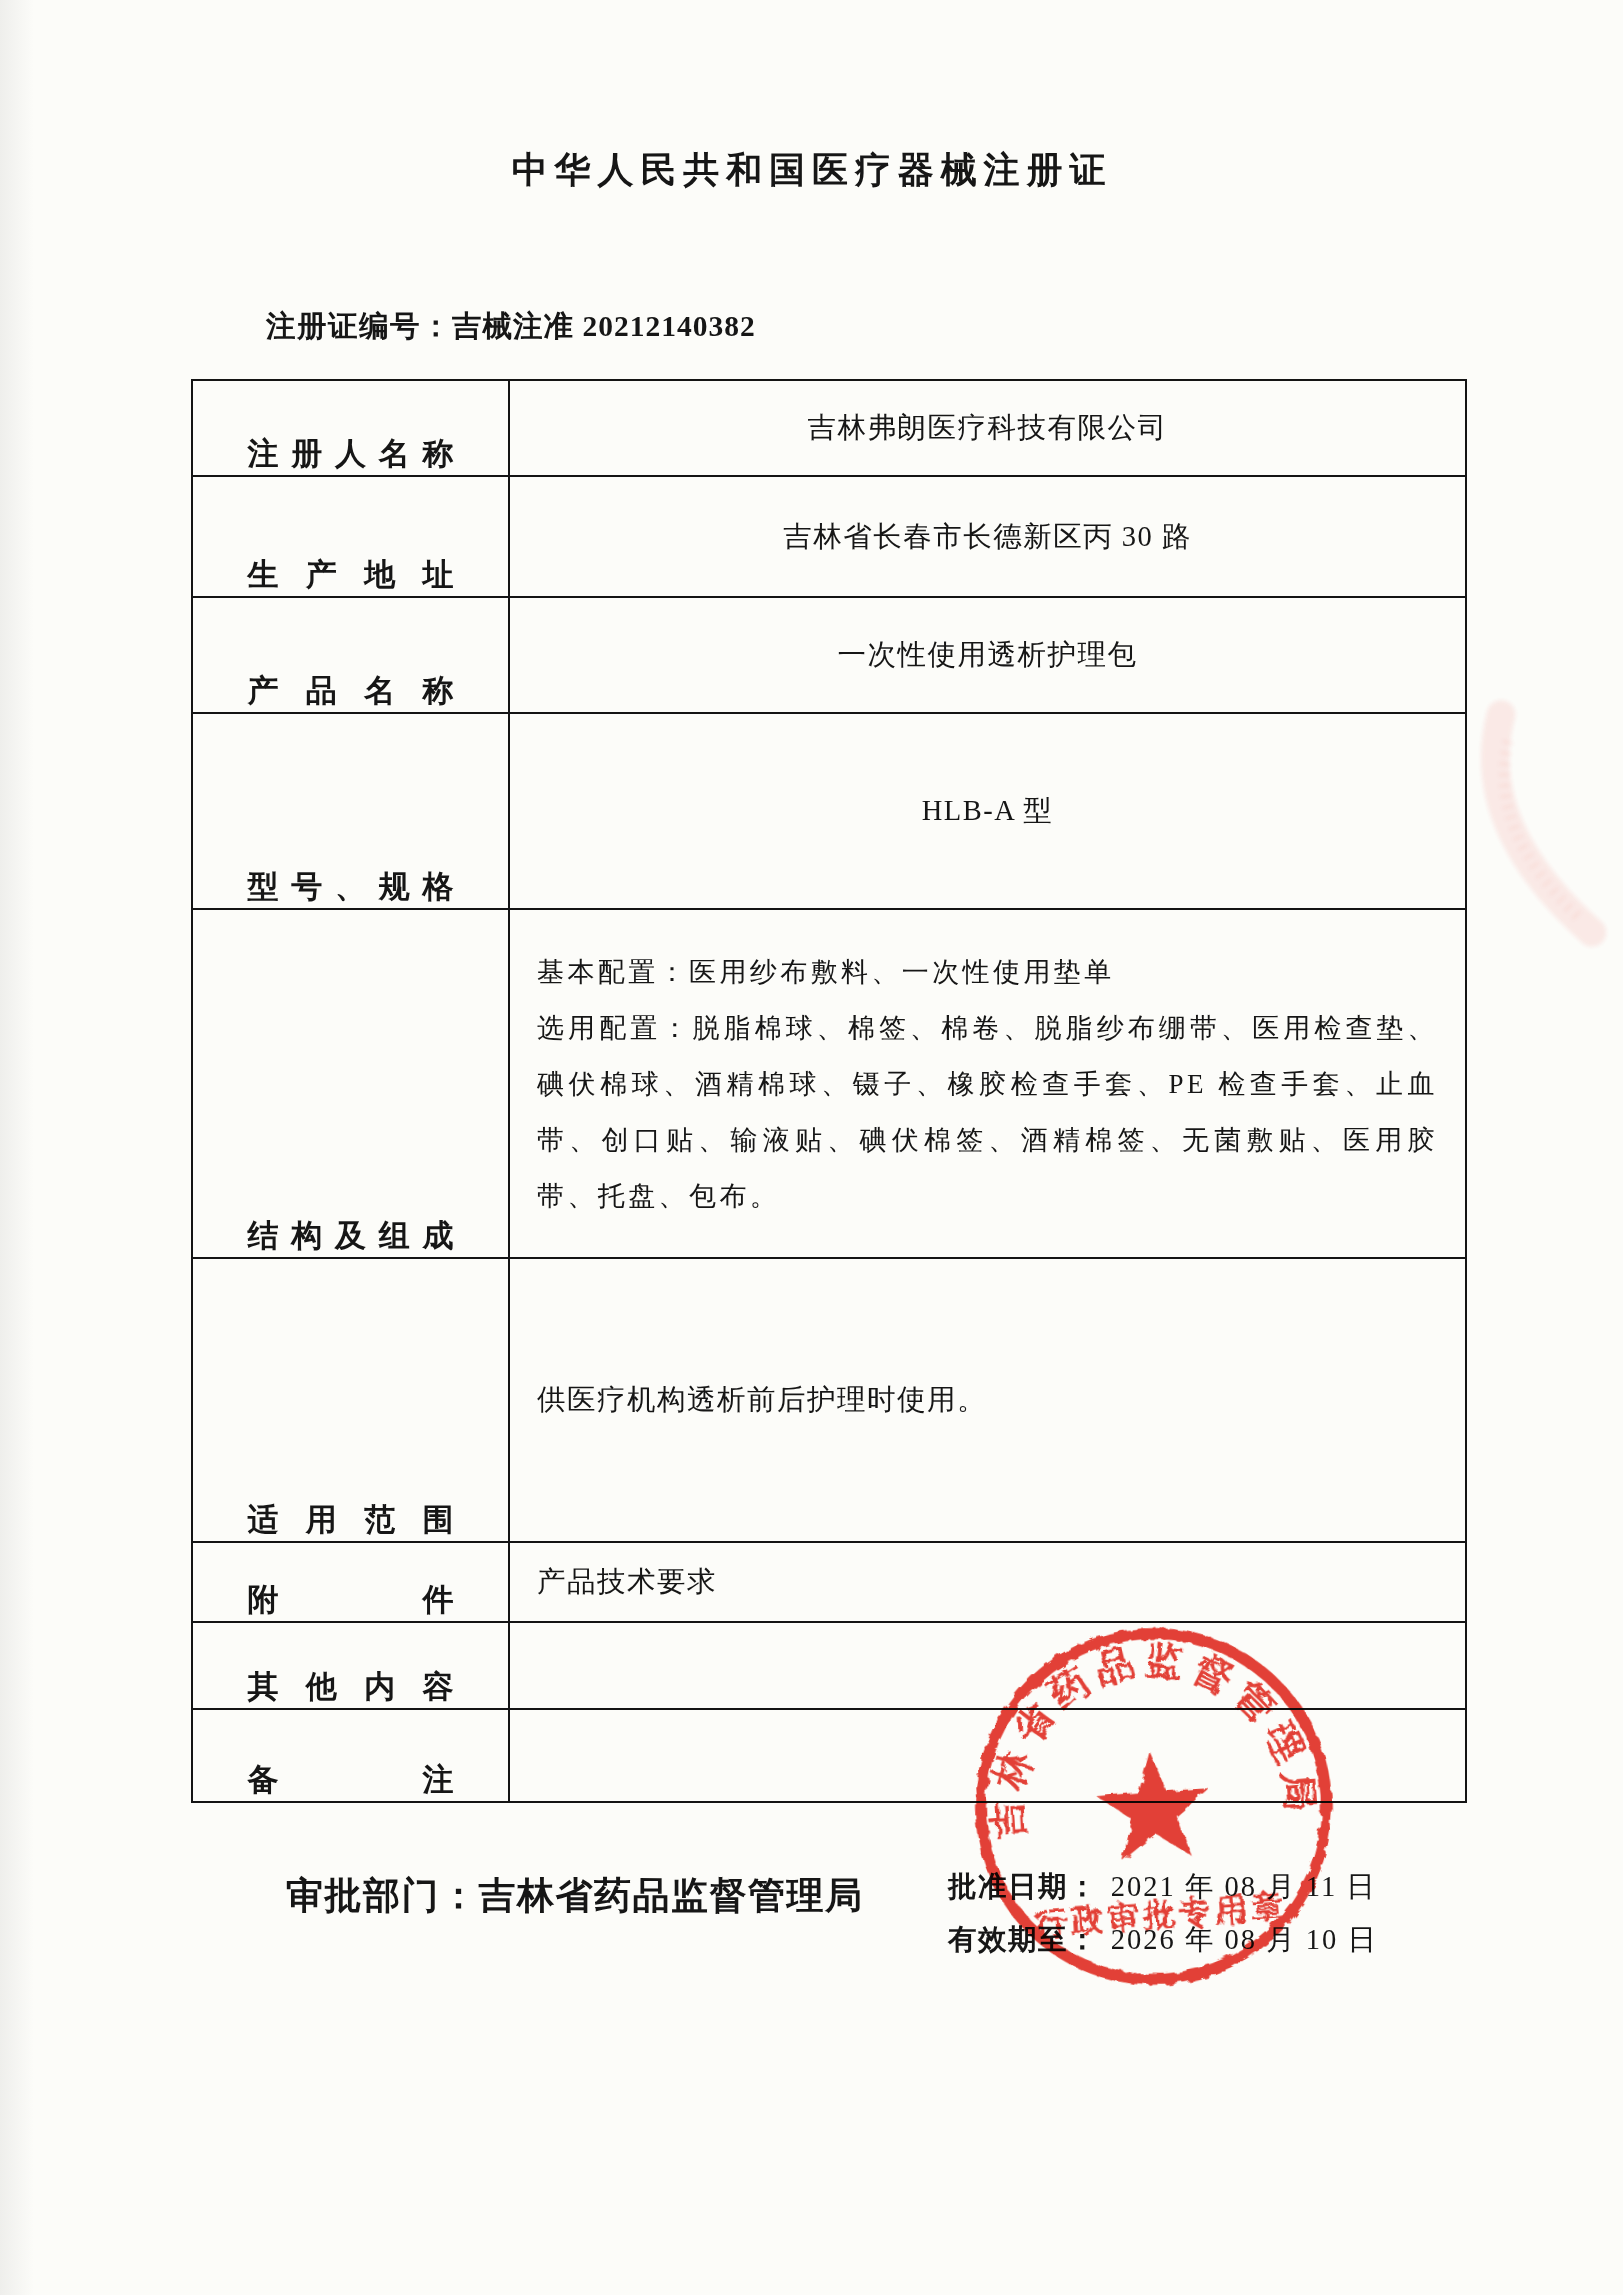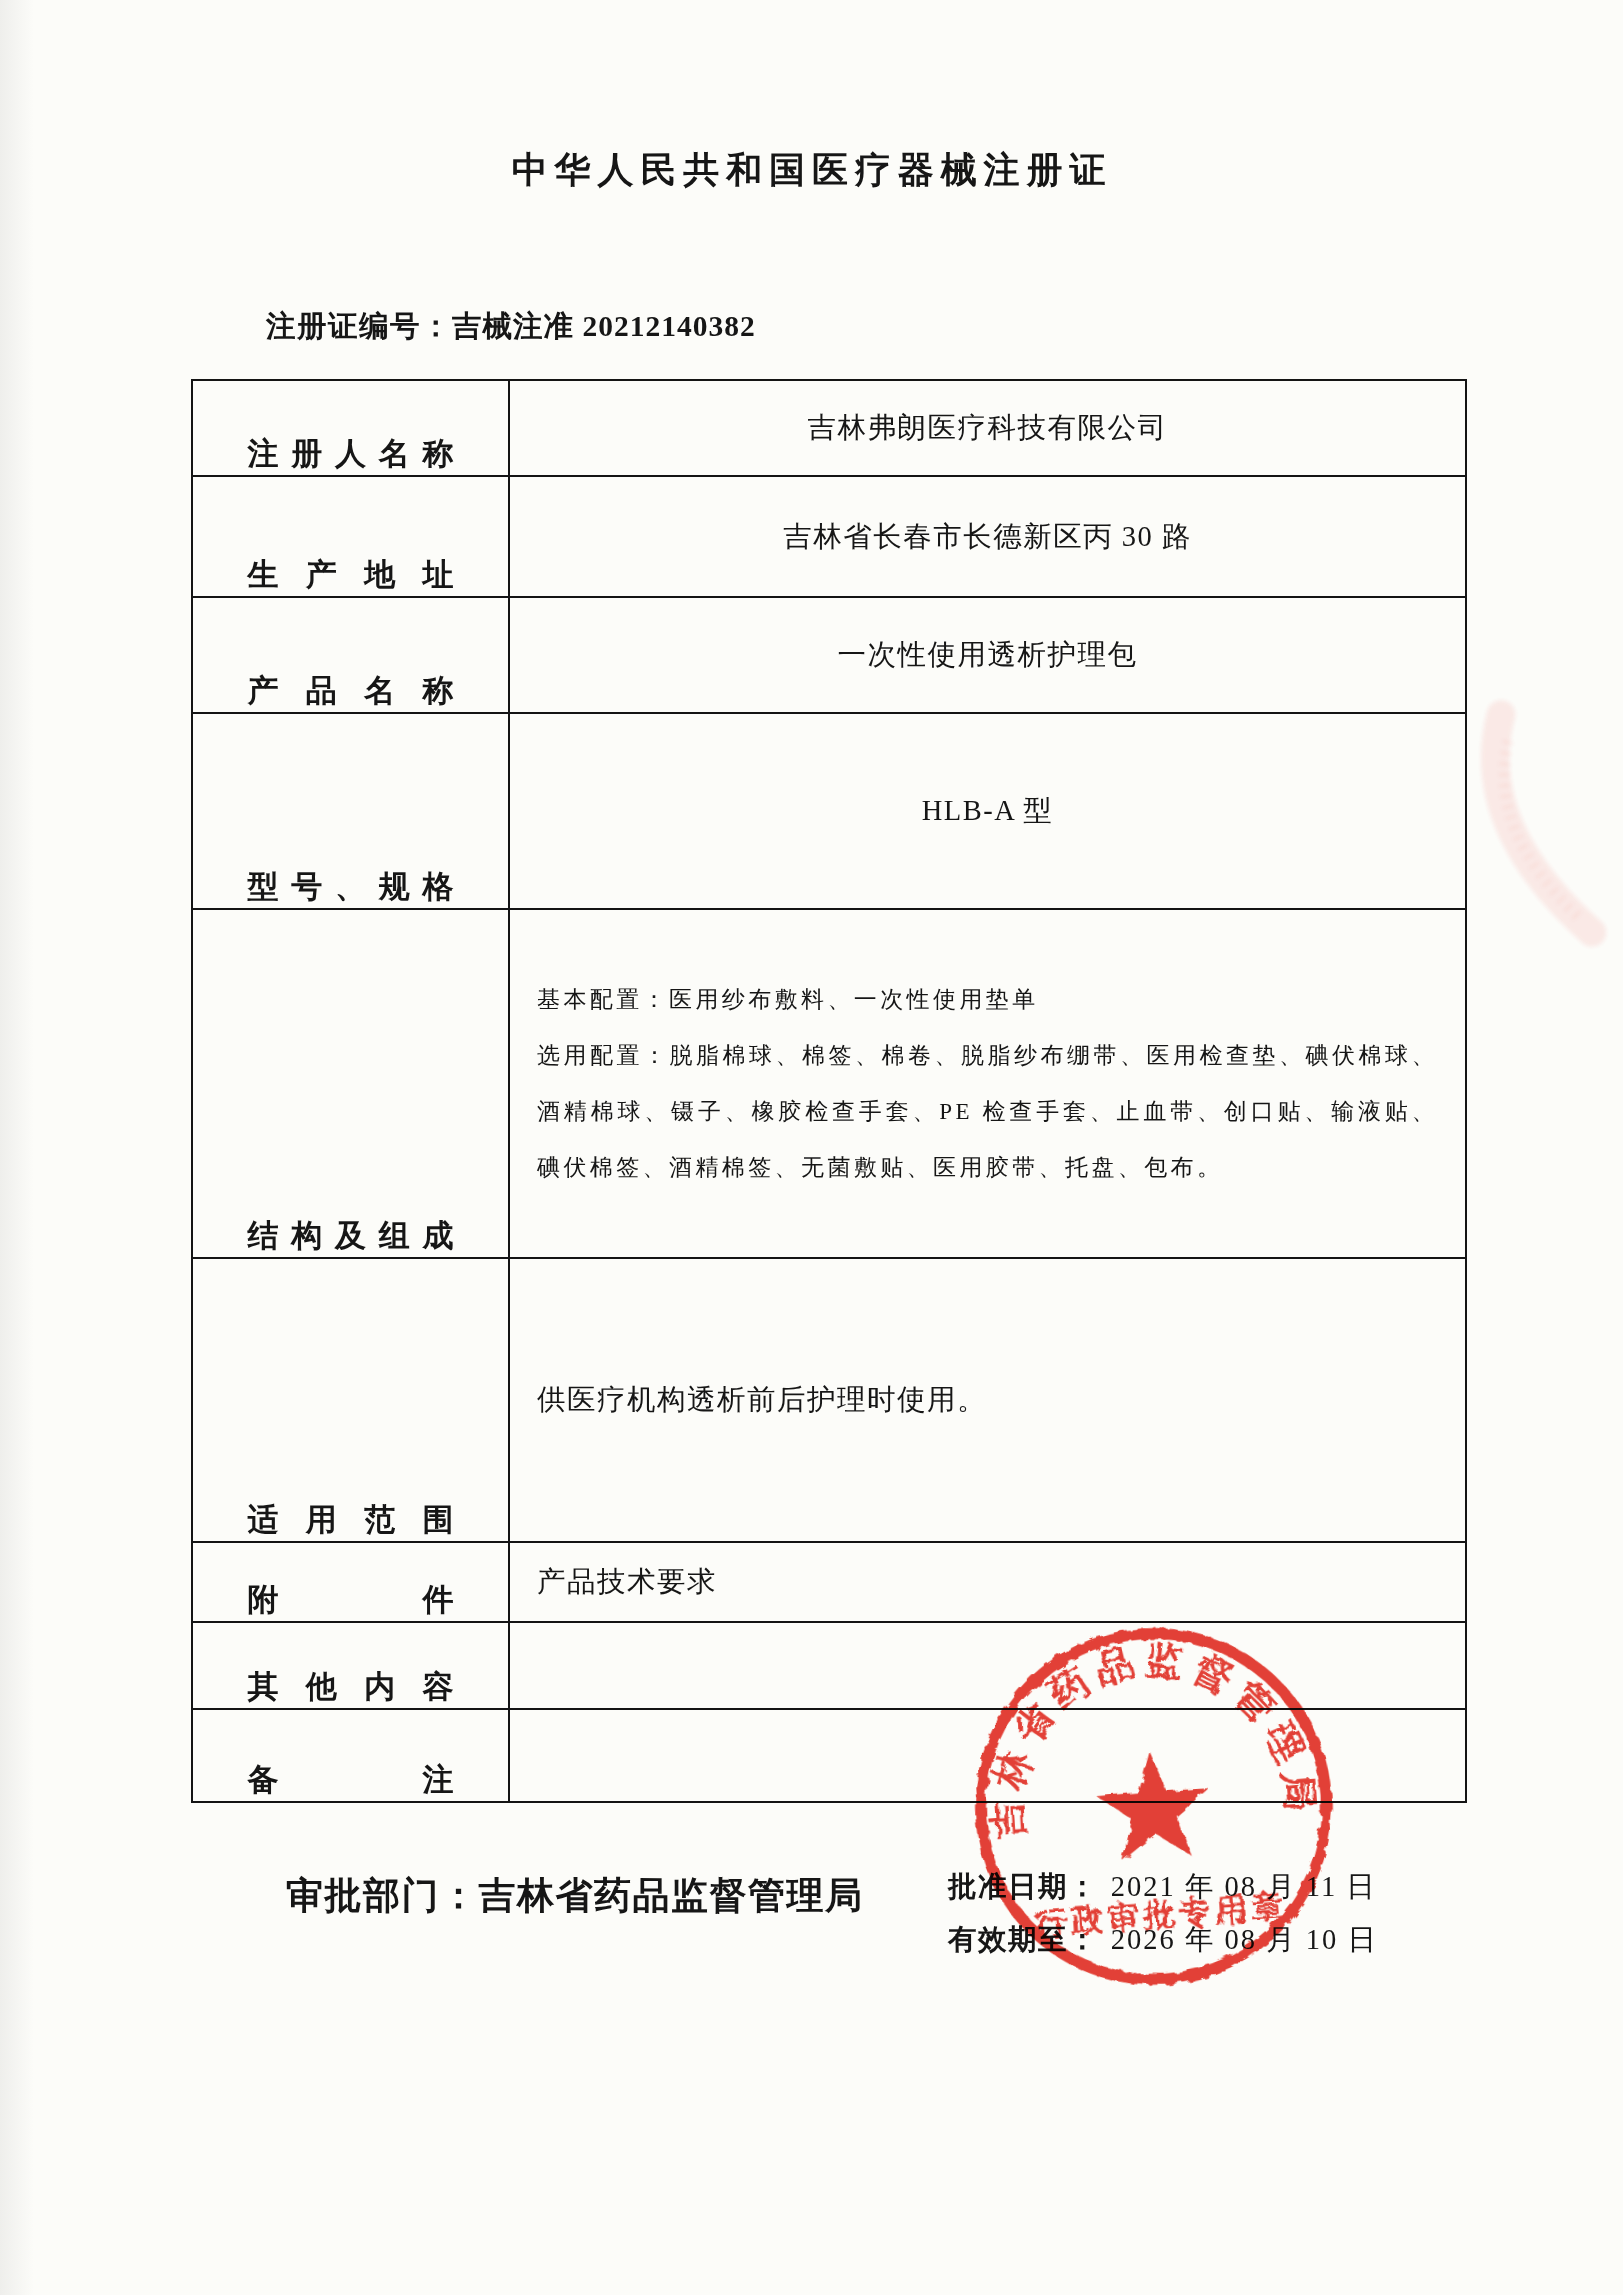--- a/index.html
+++ b/index.html
@@ -43,21 +43,21 @@
   .lbl-inner { width:206px; text-align:justify; text-align-last:justify; }
 
   .val {
     flex:1; display:flex; align-items:center;
     font-family:"Liberation Serif","DejaVu Serif",serif; font-size:28.5px;
     letter-spacing:1.5px;
   }
   .val.center { justify-content:center; }
   .val.left   { padding:0 27px; }
   .val.rich   {
-    padding:16px 27px; font-size:23px; line-height:56px; letter-spacing:3.4px;
+    padding:16px 27px; font-size:27px; line-height:56px; letter-spacing:3.4px;
     text-align:justify; white-space:pre-wrap;
   }
   .val.rich > div { width:100%; }
 
   .footer-dept { position:absolute; left:266px;  top:1871px; font-weight:700; font-size:37px; letter-spacing:1.5px;margin-left:20px; }
   .footer-date { position:absolute; left:948px; top:1868px; font-weight:700; font-size:28.5px; letter-spacing:1.5px; }
   .footer-valid{ position:absolute; left:948px; top:1921px; font-weight:700; font-size:28.5px; letter-spacing:1.5px; }
   .date-val { font-family:"Liberation Serif","DejaVu Serif",serif; font-weight:400; margin-left:12.8px; letter-spacing:2px; }
 
   .seal {

